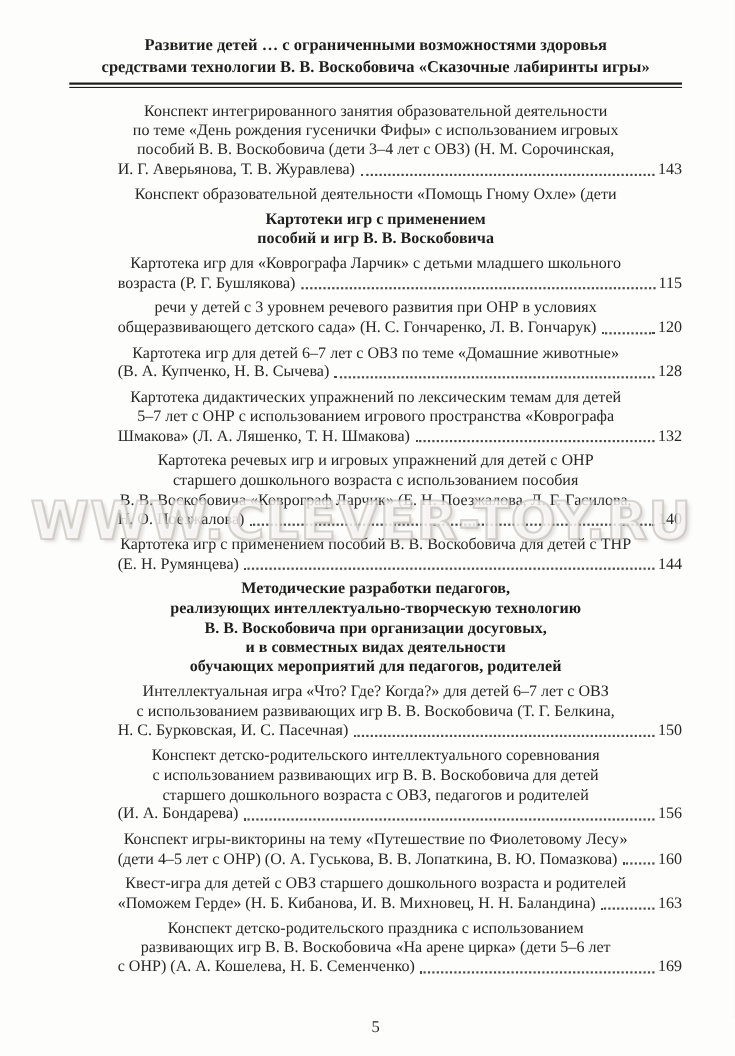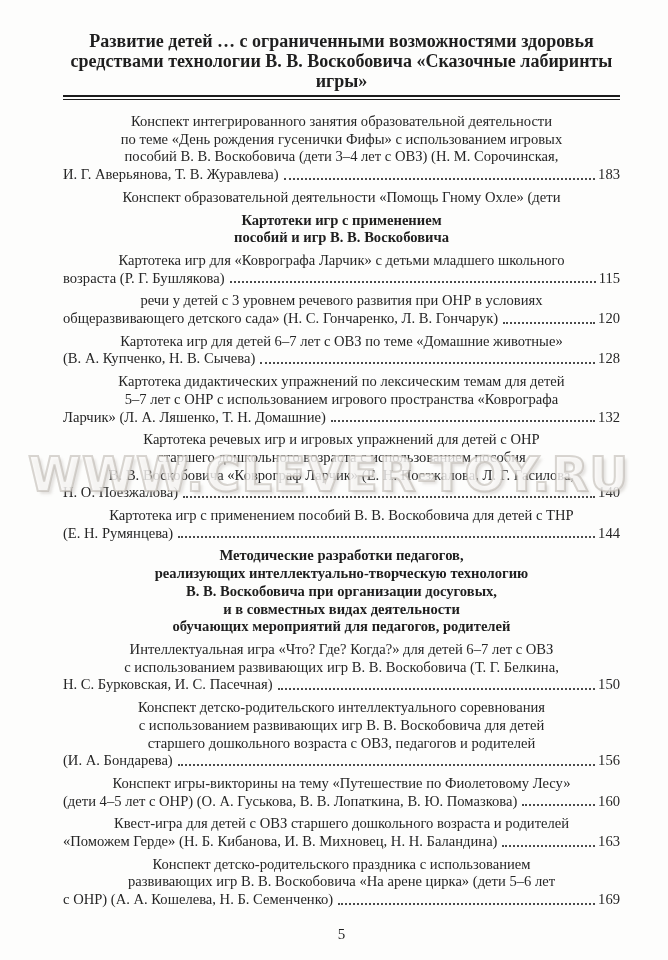--- a/index.html
+++ b/index.html
@@ -10,38 +10,38 @@
     background:#fdfdfc;
     box-sizing:border-box;
     padding:31px 48px 0 63px;
     font-family:"Liberation Serif","DejaVu Serif",serif;
     color:#262626;
     overflow:hidden;
   }
   .running-head{
     text-align:center;
     font-weight:bold;
-    font-size:18px;
+    font-size:15px;
     line-height:20px;
     color:#1f1f1f;
   }
   .rule{
     margin-top:4px;
     height:2px;
     border-top:2px solid #1c1c1c;
     border-bottom:1.5px solid #1c1c1c;
     margin-bottom:13px;
   }
   .toc{
     font-size:14.6px;
     line-height:17.7px;
   }
   .toc-entry{margin:0 0 5px 0;text-align:center;}
   .entry-line{white-space:nowrap;}
-  .entry-last{display:flex;align-items:flex-end;}
+  .entry-last{display:flex;align-items:flex-end;margin-left:44px;}
   .entry-text{white-space:nowrap;}
   .dots{
     flex:1 1 auto;
     min-width:12px;
     border-bottom:2px dotted #4a4a4a;
     margin:0 3px 4px 5px;
   }
   .pnum{flex:0 0 auto;}
   .section-heading{
     text-align:center;
@@ -83,21 +83,21 @@
   </div>
   <div class="rule"></div>
   <div class="toc">
       <div class="toc-entry">
         <div class="entry-line">Конспект интегрированного занятия образовательной деятельности</div>
         <div class="entry-line">по теме «День рождения гусенички Фифы» с использованием игровых</div>
         <div class="entry-line">пособий В. В. Воскобовича (дети 3–4 лет с ОВЗ) (Н. М. Сорочинская,</div>
         <div class="entry-last">
           <span class="entry-text">И. Г. Аверьянова, Т. В. Журавлева)</span>
           <span class="dots"></span>
-          <span class="pnum">183</span>
+          <span class="pnum">143</span>
         </div>
       </div>
       <div class="toc-entry">
         <div class="entry-line">Конспект образовательной деятельности «Помощь Гному Охле» (дети</div>
       </div>
       <div class="section-heading">
         <div>Картотеки игр с применением</div>
         <div>пособий и игр В. В. Воскобовича</div>
       </div>
       <div class="toc-entry">
@@ -121,21 +121,21 @@
         <div class="entry-last">
           <span class="entry-text">(В. А. Купченко, Н. В. Сычева)</span>
           <span class="dots"></span>
           <span class="pnum">128</span>
         </div>
       </div>
       <div class="toc-entry">
         <div class="entry-line">Картотека дидактических упражнений по лексическим темам для детей</div>
         <div class="entry-line">5–7 лет с ОНР с использованием игрового пространства «Коврографа</div>
         <div class="entry-last">
-          <span class="entry-text">Ларчик» (Л. А. Ляшенко, Т. Н. Домашние)</span>
+          <span class="entry-text">Шмакова» (Л. А. Ляшенко, Т. Н. Шмакова)</span>
           <span class="dots"></span>
           <span class="pnum">132</span>
         </div>
       </div>
       <div class="toc-entry">
         <div class="entry-line">Картотека речевых игр и игровых упражнений для детей с ОНР</div>
         <div class="entry-line">старшего дошкольного возраста с использованием пособия</div>
         <div class="entry-line">В. В. Воскобовича «Коврограф Ларчик» (Е. Н. Поезжалова, Л. Г. Гасилова,</div>
         <div class="entry-last">
           <span class="entry-text">Н. О. Поезжалова)</span>

